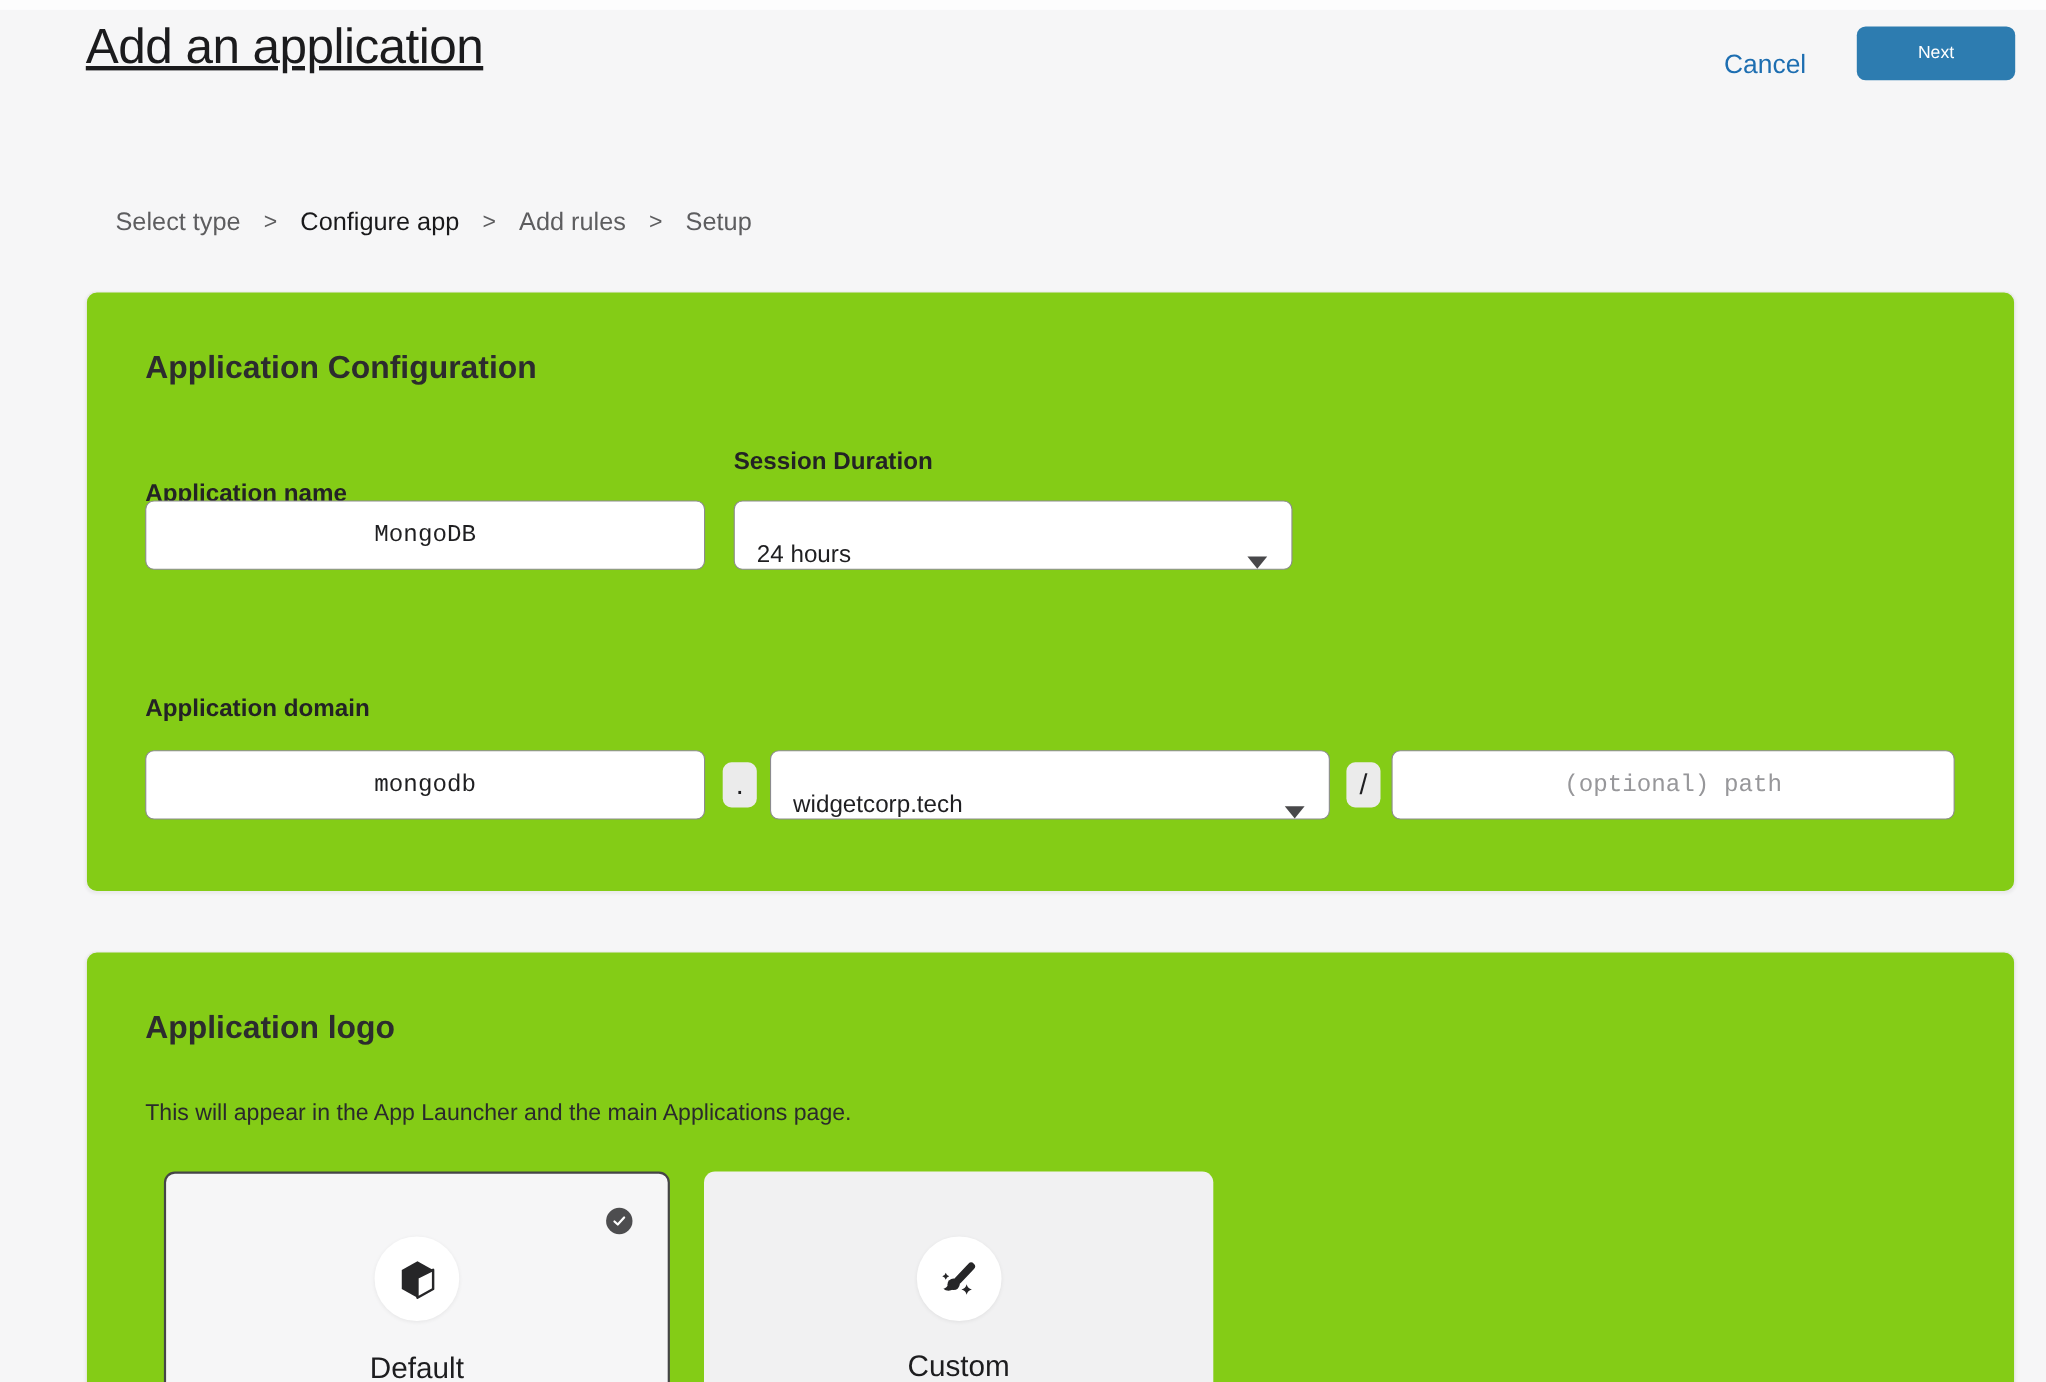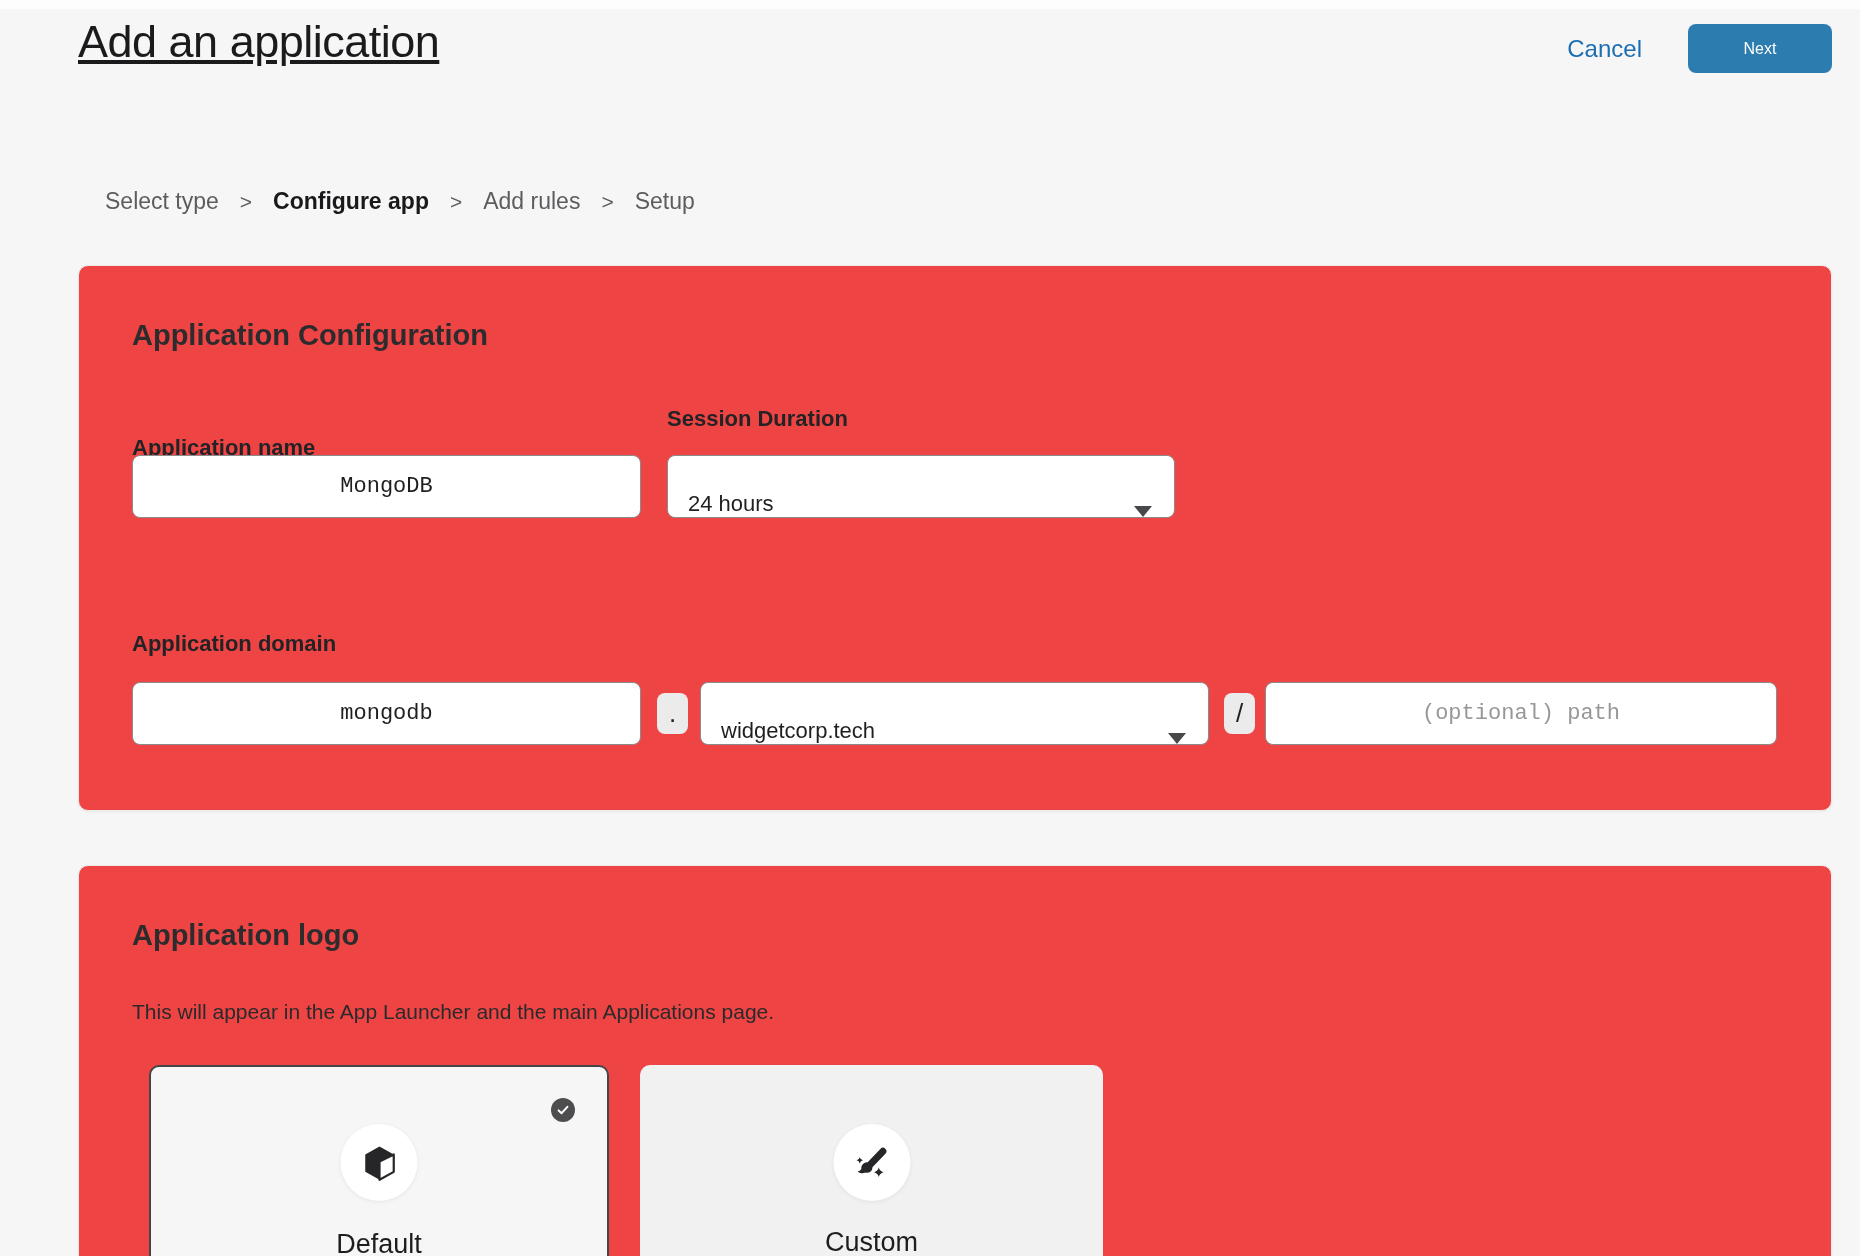--- a/index.html
+++ b/index.html
@@ -16,44 +16,44 @@
   }
   
   .page-title {
     position: absolute; left: 78px; top: 16px;
     font-size: 45px; font-weight: 400; letter-spacing: -0.5px;
     color: #1b1b1d;
     text-decoration: underline;
   }
   .header-actions {
     position: absolute; top: 24px; right: 28px; height: 49px;
-    display: flex; align-items: center; gap: 46px;
+    display: flex; align-items: flex-end; gap: 46px;
   }
   .cancel-link {
     font-size: 24px; color: #1d6eb1; cursor: pointer; text-decoration: none;
   }
   .next-button {
     width: 144px; height: 49px; border: none; border-radius: 8px;
     background: #2d7cb0; color: #ffffff; font-size: 16px;
     font-family: inherit; cursor: pointer;
     display: flex; align-items: center; justify-content: center;
   }
   
   .breadcrumb {
     position: absolute; left: 105px; top: 168px;
     display: flex; align-items: center; gap: 21px;
     font-size: 23px; color: #5d5d5f; margin-top: 20px;
   }
   .breadcrumb .step { color: #5d5d5f; cursor: pointer; }
-  .breadcrumb .step.active { color: #19191b; font-weight: 700; cursor: default; }
+  .breadcrumb .step.active { color: #19191b; font-weight: 400; cursor: default; }
   .breadcrumb .sep { color: #5d5d5f; font-size: 21px; }
   
   .card {
     position: absolute; left: 78px; width: 1754px;
-    background: #ef4444; border: 1px solid #ebebec; border-radius: 10px;
+    background: #84cc16; border: 1px solid #ebebec; border-radius: 10px;
     box-shadow: 0 1px 3px rgba(0,0,0,0.05);
   }
   .card-config { top: 265px; height: 546px; }
   .card-logo   { top: 865px; height: 520px; }
   .card h2 {
     position: absolute; left: 53px; top: 53px;
     font-size: 29px; font-weight: 700; color: #2c2c2e;
   }
   .field-label {
     position: absolute; font-size: 22px; font-weight: 700; color: #232325;

